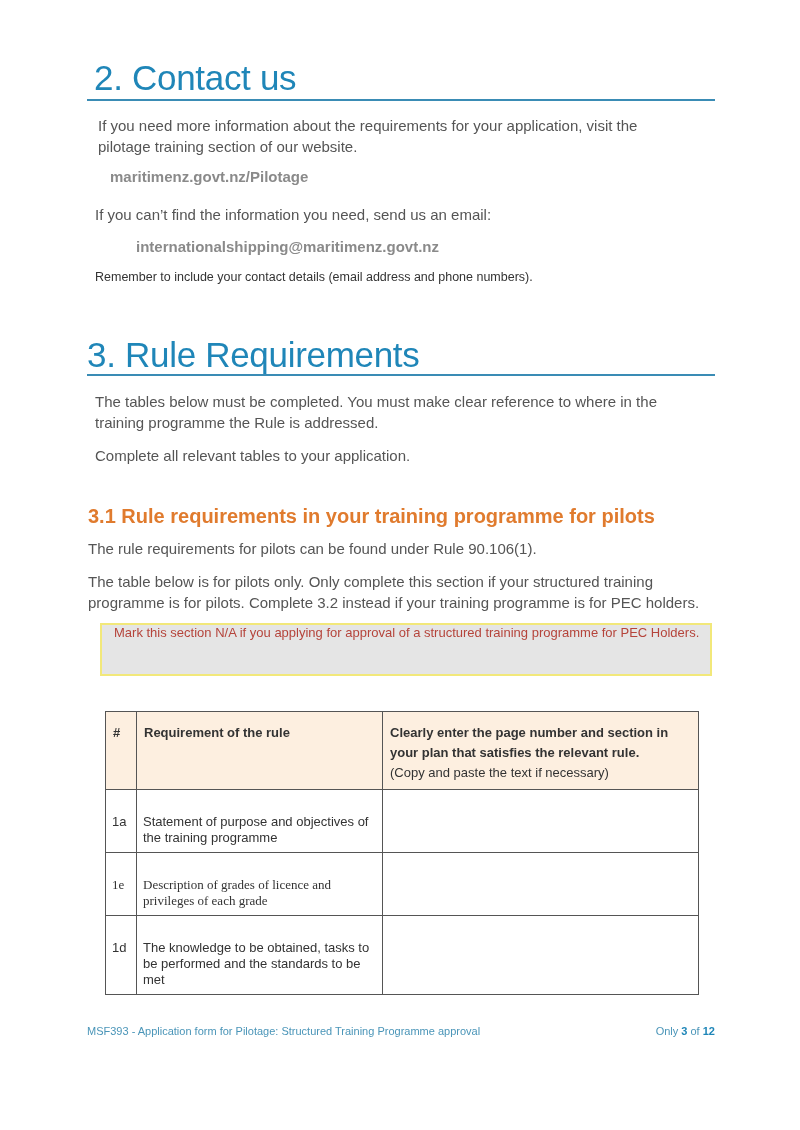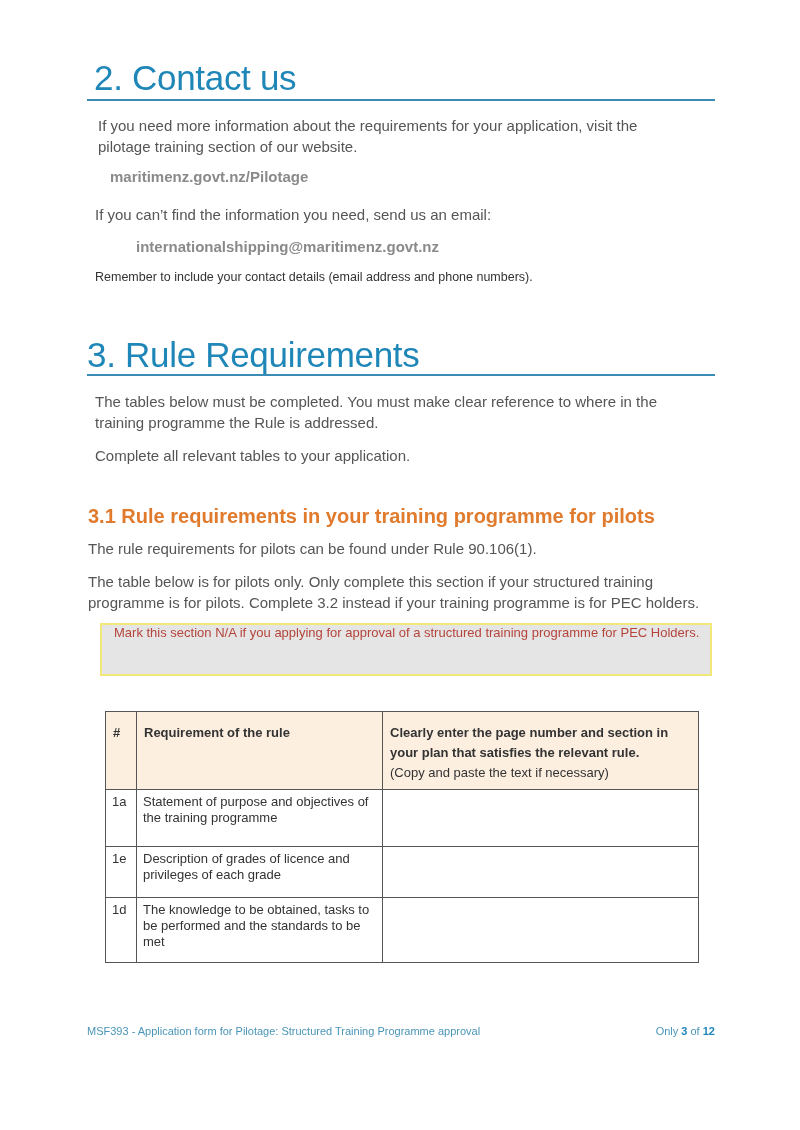--- a/index.html
+++ b/index.html
@@ -9,21 +9,21 @@
   .rule { position: absolute; height: 2px; background: #3a8cb5; left: 87px; width: 628px; }
   .p { font-size: 15px; line-height: 21px; color: #555; margin: 0; }
   .link-bold { font-weight: bold; color: #8a8a8a; font-size: 15px; }
   .small { font-size: 12.5px; color: #333; text-align: right; }
   .h2 { font-weight: bold; color: #e07b2e; font-size: 20px; margin: 0; }
   .note { left: 100px; top: 623px; width: 612px; height: 53px; background: #e5e5e5; border: 2px solid #f2e87a; box-sizing: border-box; display: flex; align-items: flex-start; padding-left: 12px; }
   .note span { color: #b5443b; font-size: 13px; }
   table.req { position: absolute; left: 105px; top: 711px; width: 594px; border-collapse: collapse; font-size: 13px; color: #333; }
   table.req th, table.req td { border: 1px solid #555; vertical-align: top; text-align: left; }
   table.req th { background: #fdefe0; font-weight: bold; padding: 11px 7px 6px 7px; line-height: 20px; }
-  table.req td { padding: 4px 6px 6px 6px; line-height: 16px; }
+  table.req td { padding: 24px 6px 6px 6px; line-height: 16px; }
   .col-num { width: 16px; }
   .col-req { width: 231px; }
   .hdr-sub { font-weight: normal; display: block; }
   .footer { top: 1025px; left: 87px; width: 628px; font-size: 11px; color: #4a95b8; display: flex; justify-content: space-between; }
   .footer b { color: #1f86b8; }
 </style>
 </head>
 <body>
 
 <h1 class="h1 abs" style="left:94px; top:58px;">2. Contact us</h1>
@@ -59,21 +59,21 @@
         <span class="hdr-sub">(Copy and paste the text if necessary)</span>
       </th>
     </tr>
   </thead>
   <tbody>
     <tr style="height:57px;">
       <td>1a</td>
       <td>Statement of purpose and objectives of the training programme</td>
       <td></td>
     </tr>
-    <tr style="height:51px;">
+    <tr style="height:51px;font-family:Liberation Serif, serif;">
       <td>1e</td>
       <td>Description of grades of licence and privileges of each grade</td>
       <td></td>
     </tr>
     <tr style="height:65px;">
       <td>1d</td>
       <td>The knowledge to be obtained, tasks to be performed and the standards to be met</td>
       <td></td>
     </tr>
   </tbody>

